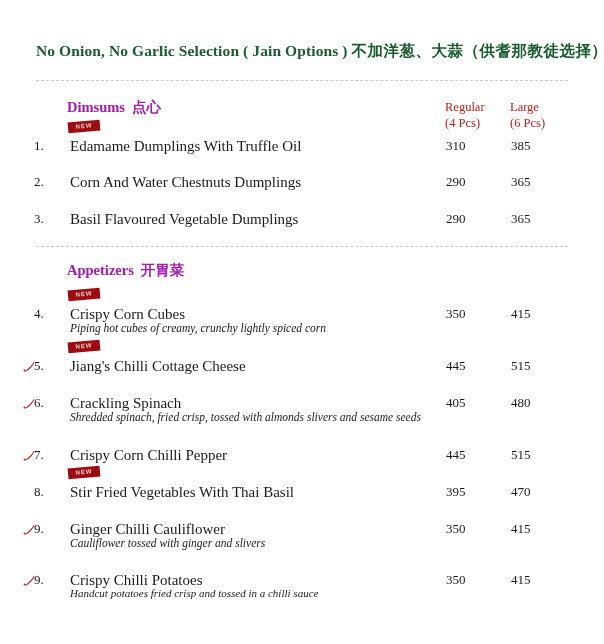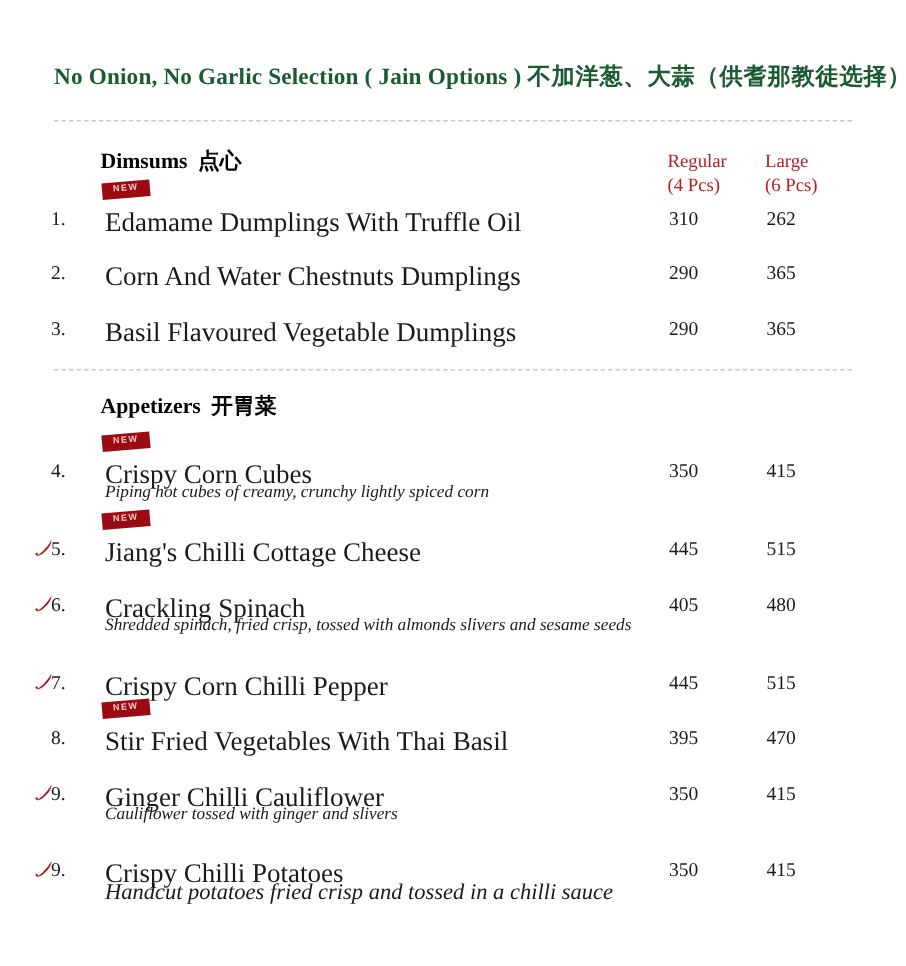--- a/index.html
+++ b/index.html
@@ -42,21 +42,21 @@
   }
   .divider-top { top: 80px; }
   .divider-mid { top: 246px; }
 
   
   .section-heading {
     position: absolute;
     left: 67px;
     font-size: 14.5px;
     font-weight: bold;
-    color: #000000;
+    color: #a21caf;
     white-space: nowrap;
   }
   .section-heading .cn {
     margin-left: 7px;
     font-weight: bold;
   }
   .sec-dimsums { top: 98px; }
   .sec-appetizers { top: 261px; }
 
   
@@ -84,33 +84,33 @@
     top: 0;
     width: 26px;
     font-size: 13px;
     text-align: left;
     white-space: nowrap;
   }
   .item-name {
     position: absolute;
     left: 70px;
     top: 0;
-    font-size: 18px;
+    font-size: 15px;
     white-space: nowrap;
   }
   .item-desc {
     position: absolute;
     left: 70px;
     top: 16px;
     font-size: 11.5px;
     font-style: italic;
     white-space: nowrap;
   }
   .item-desc.small {
-    font-size: 15px;
+    font-size: 11px;
     top: 15px;
   }
   .price {
     position: absolute;
     top: 0;
     font-size: 13px;
     white-space: nowrap;
   }
   .price-regular { left: 446px; }
   .price-large   { left: 511px; }
@@ -175,21 +175,21 @@
 </div>
 
 <div id="rows-container">
     <div class="row" style="top: 138px;">
       <span class="new-badge">
         <span>NEW</span>
       </span>
       <span class="num">1.</span>
       <span class="item-name">Edamame Dumplings With Truffle Oil</span>
       <span class="price price-regular">310</span>
-      <span class="price price-large">262</span>
+      <span class="price price-large">385</span>
     </div>
     <div class="row" style="top: 174px;">
       <span class="num">2.</span>
       <span class="item-name">Corn And Water Chestnuts Dumplings</span>
       <span class="price price-regular">290</span>
       <span class="price price-large">365</span>
     </div>
     <div class="row" style="top: 211px;">
       <span class="num">3.</span>
       <span class="item-name">Basil Flavoured Vegetable Dumplings</span>

